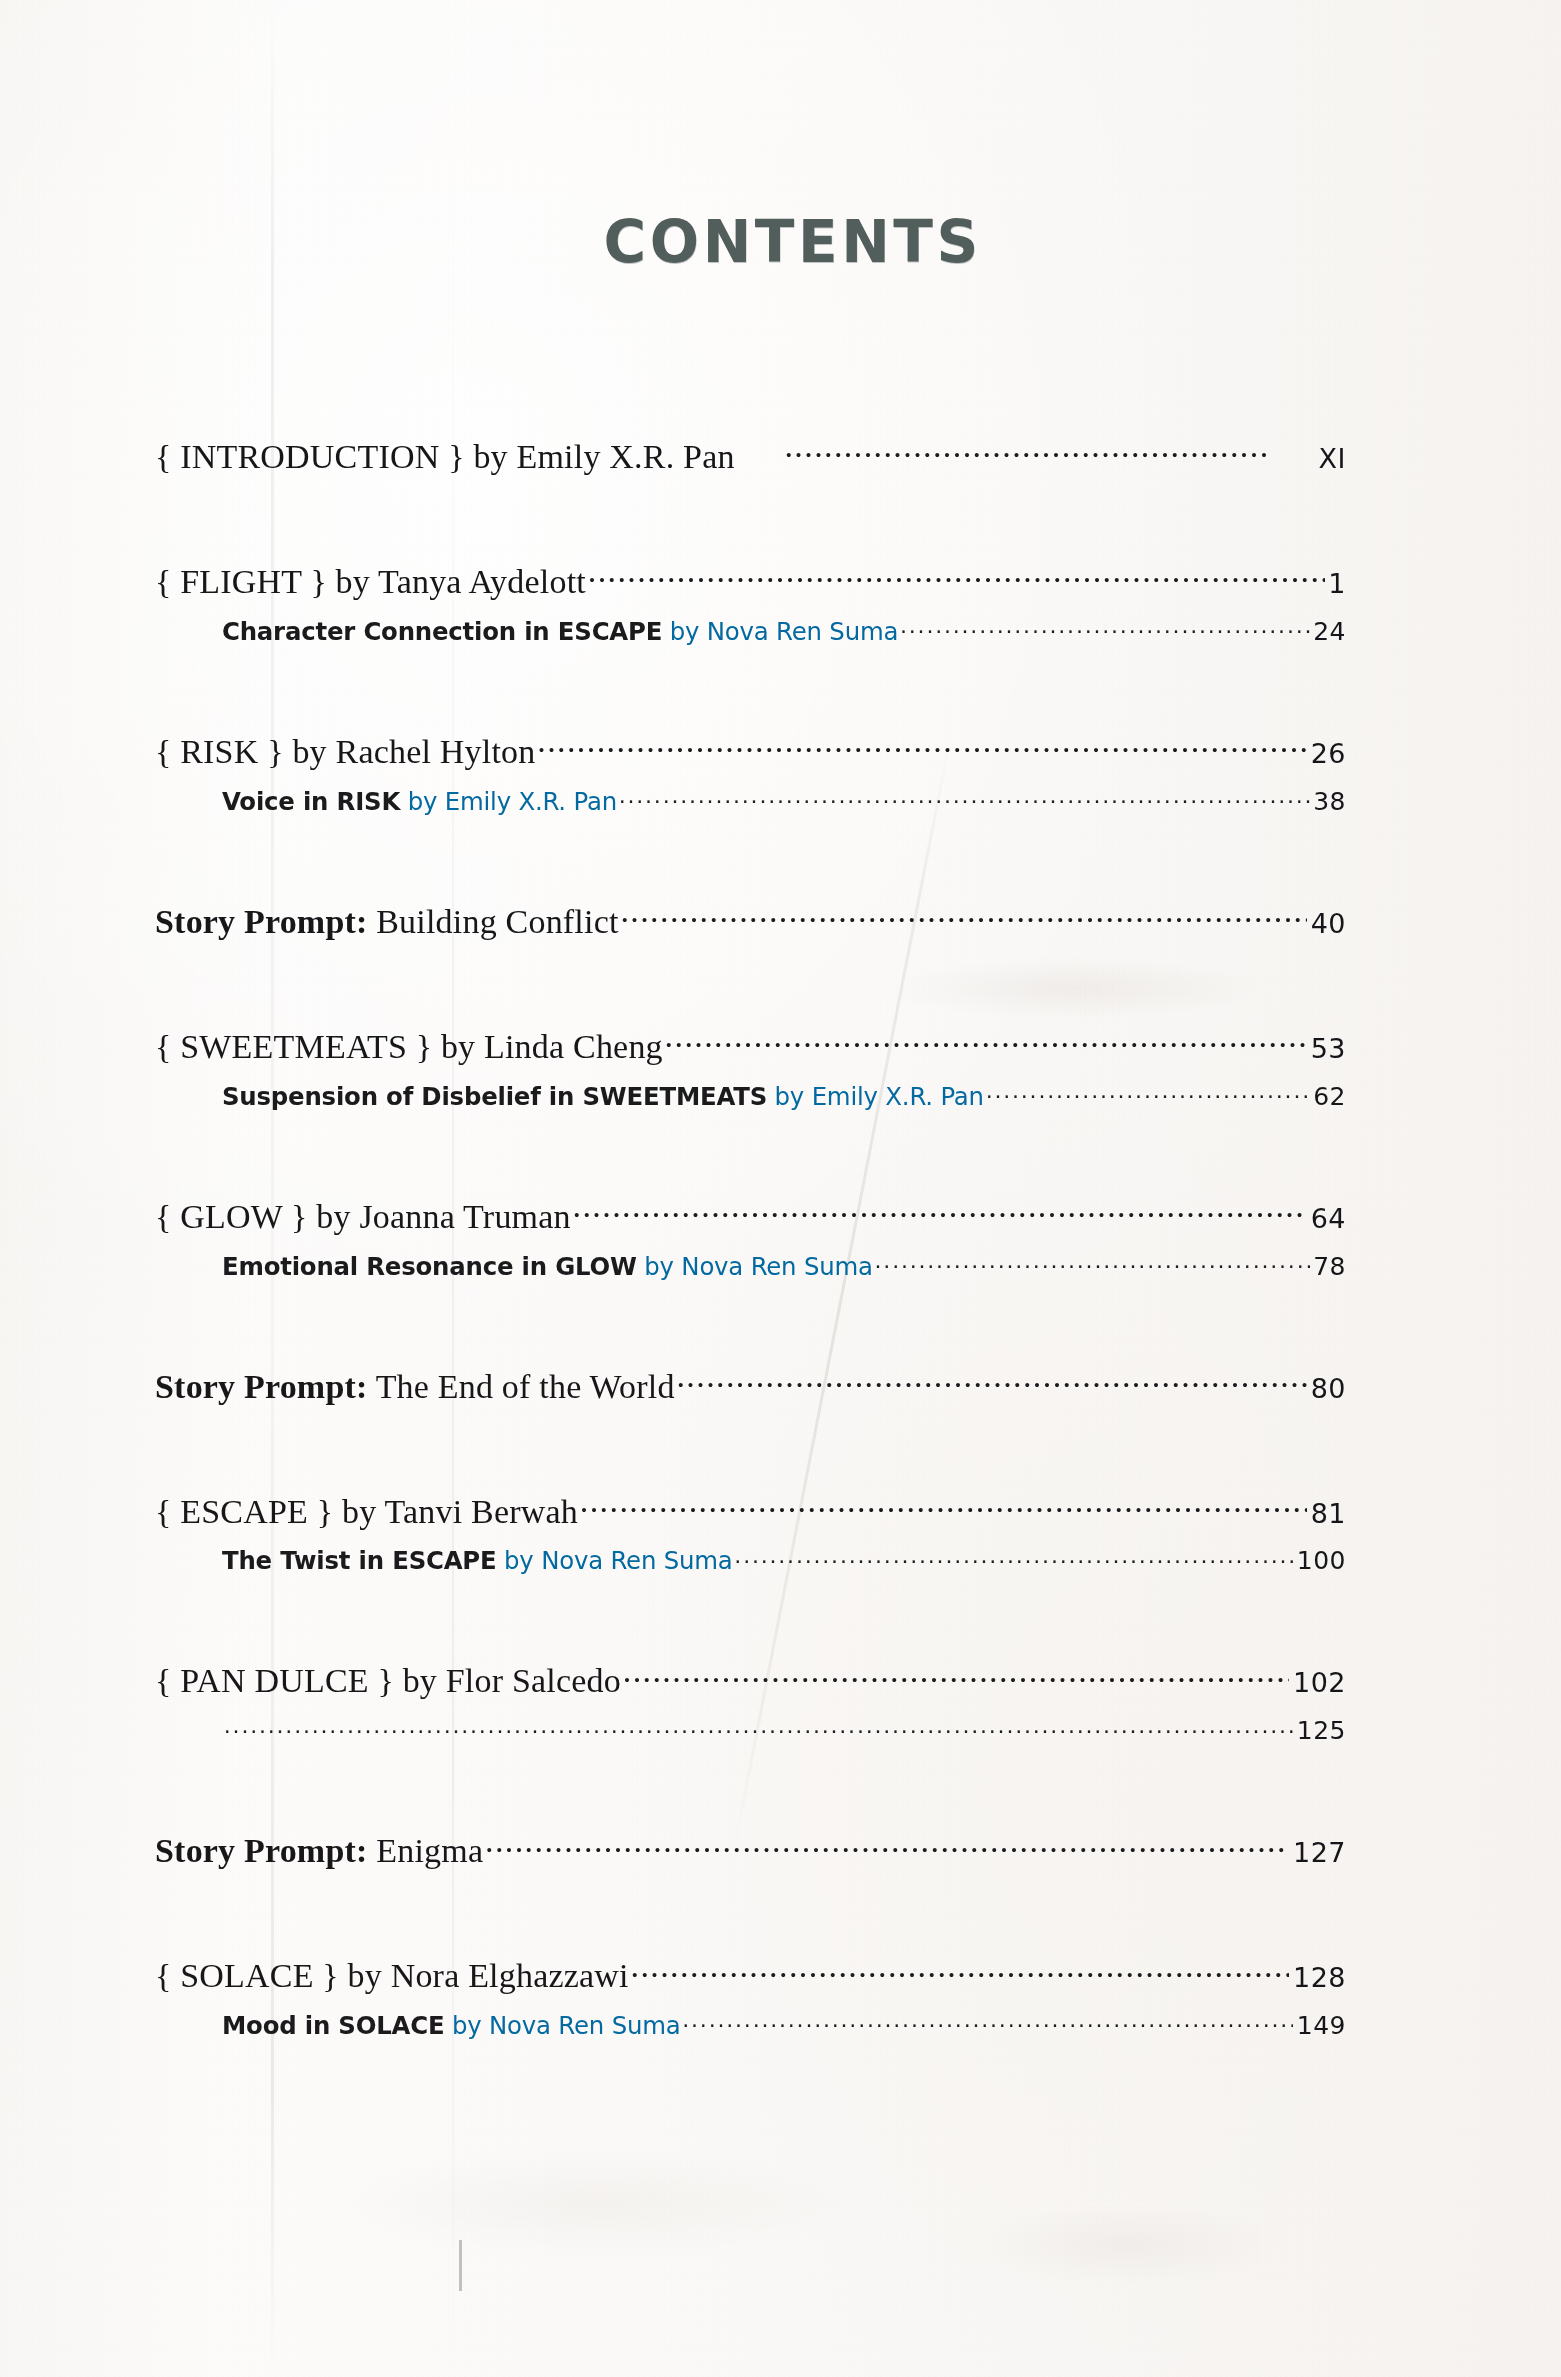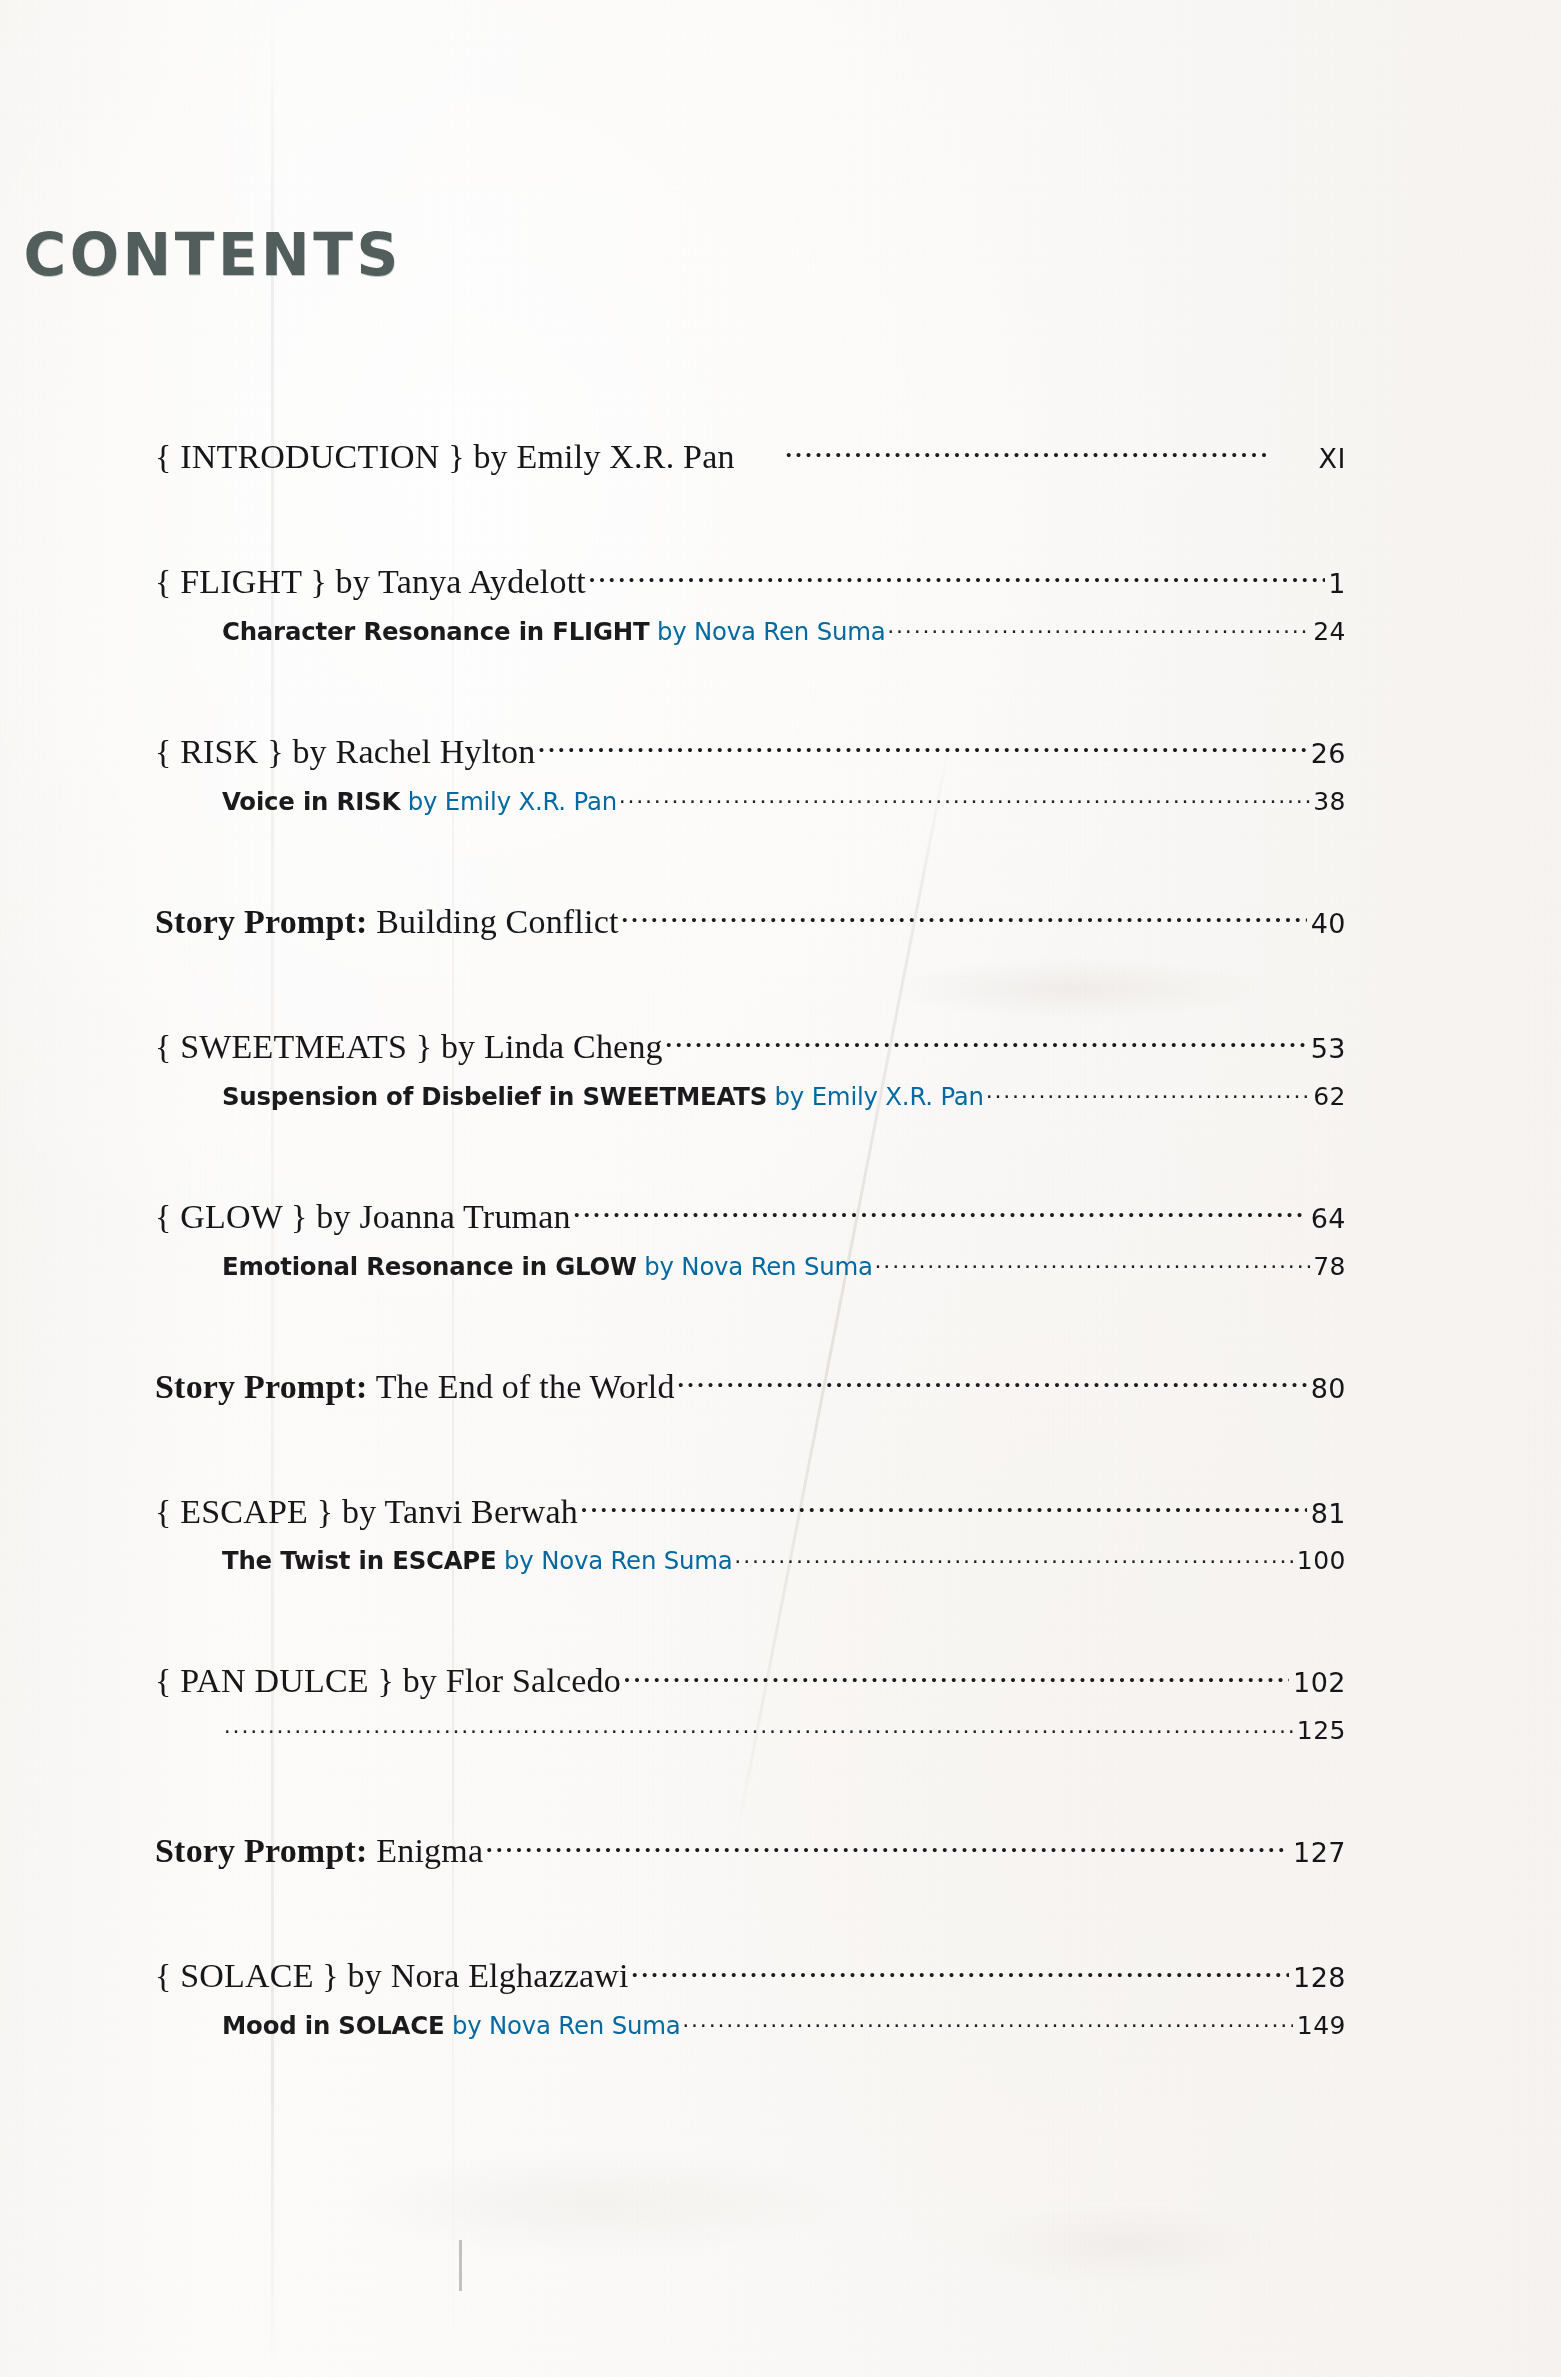--- a/index.html
+++ b/index.html
@@ -81,22 +81,22 @@
   
   .page {
     position: absolute;
     inset: 0;
     padding: 0;
   }
 
   .title {
     position: absolute;
     left: 0; right: 0;
-    top: 182px;
-    text-align: left;
+    top: 169px;
+    text-align: center;
     font-family: "DejaVu Sans", sans-serif;
     font-weight: 700;
     font-size: 58px;
     letter-spacing: 3.6px;
     color: #525e5b;
     text-shadow: 0.5px 0.5px 0 rgba(82,94,91,0.35);
   }
   .title-inner { padding-left: 23.5px; }
 
   .toc {
@@ -200,21 +200,21 @@
         <span class="label"><span>{ INTRODUCTION } by Emily X.R. Pan</span></span>
         <span class="leader"></span>
         <span class="pageno">XI</span>
       </div>
       <div class="entry main gap-xl">
         <span class="label"><span>{ FLIGHT } by Tanya Aydelott</span></span>
         <span class="leader"></span>
         <span class="pageno">1</span>
       </div>
       <div class="entry sub">
-        <span class="label"><span class="bold">Character Resonance in FLIGHT</span><span class="light"> by Nova Ren Suma</span></span>
+        <span class="label"><span class="bold">Character Connection in ESCAPE</span><span class="light"> by Nova Ren Suma</span></span>
         <span class="leader"></span>
         <span class="pageno">24</span>
       </div>
       <div class="entry main gap-xl">
         <span class="label"><span>{ RISK } by Rachel Hylton</span></span>
         <span class="leader"></span>
         <span class="pageno">26</span>
       </div>
       <div class="entry sub">
         <span class="label"><span class="bold">Voice in RISK</span><span class="light"> by Emily X.R. Pan</span></span>

